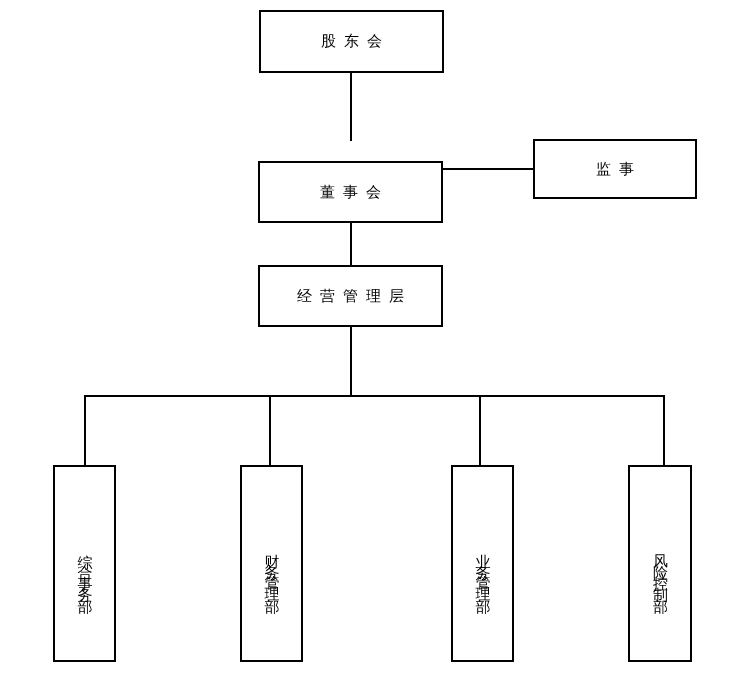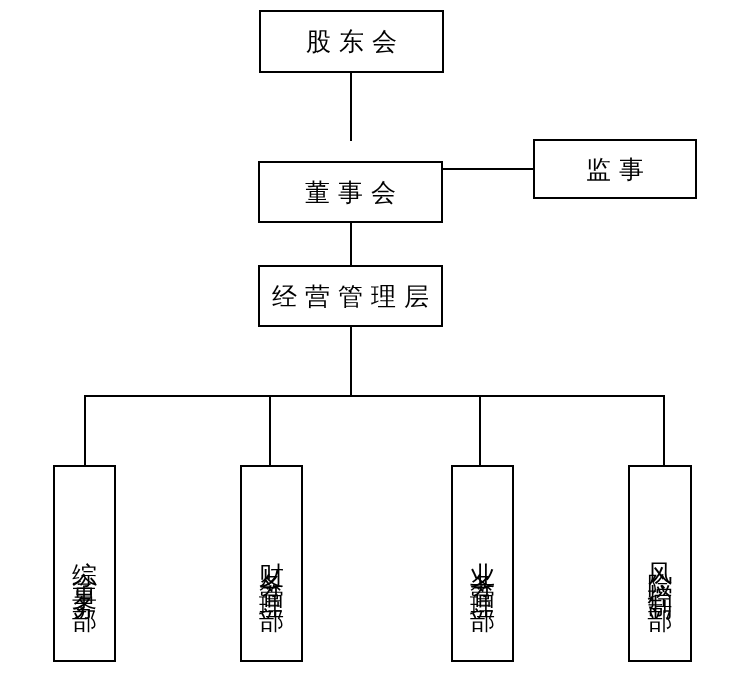--- a/index.html
+++ b/index.html
@@ -17,21 +17,21 @@
     overflow: hidden;
   }
   .node {
     position: absolute;
     box-sizing: border-box;
     border: 2px solid #000000;
     background: #ffffff;
     display: flex;
     align-items: center;
     justify-content: center;
-    font-size: 25px;
+    font-size: 15px;
   }
   .node .hlabel {
     letter-spacing: 8px;
     padding-left: 8px; 
     white-space: nowrap;
   }
   .node .vlabel {
     writing-mode: vertical-lr;
     text-orientation: upright;
     letter-spacing: 11px;

